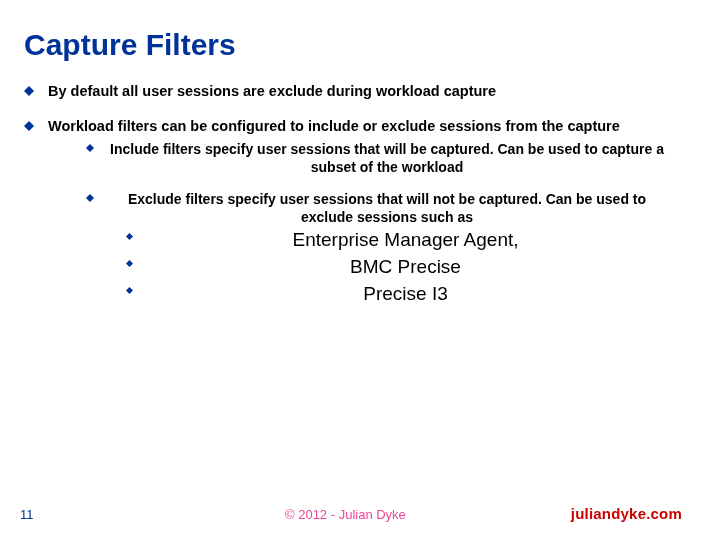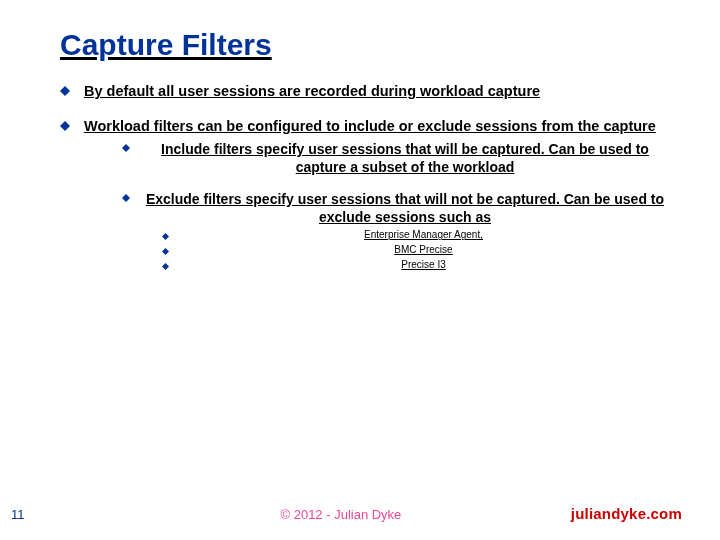--- a/index.html
+++ b/index.html
@@ -7,22 +7,21 @@
     width: 720px;
     height: 540px;
     background: #fff;
     font-family: Arial, Helvetica, sans-serif;
     position: relative;
     overflow: hidden;
   }
   .slide {
     width: 100%;
     height: 100%;
-    padding: 28px 50px 0 60px;
-    text-decoration: underline;
+    padding: 28px 50px 0 24px;
   }
   .title {
     color: #003399;
     font-size: 30px;
     font-weight: bold;
     margin-bottom: 20px;
     font-family: Arial, Helvetica, sans-serif;
   }
   .b-list { list-style: none; }
   .b-item {
@@ -53,38 +52,38 @@
     flex: 1;
     color: #000;
     font-weight: bold;
     font-size: 14.5px;
     line-height: 1.3;
   }
   .b-item .txt.sub {
     font-size: 14px;
   }
   .b-item .txt.leaf {
-    font-size: 10px;
+    font-size: 19px;
     font-weight: normal;
   }
   .nest1 { margin-left: 38px; margin-top: 4px; }
   .nest2 { margin-left: 22px; margin-top: 2px; }
   .nest1 > .b-item { margin-bottom: 14px; text-align: center; }
   .nest2 > .b-item { margin-bottom: 2px; }
   .diamond {
     fill: #003399;
   }
   .footer {
     position: absolute;
     bottom: 18px;
     left: 0;
     width: 100%;
     display: flex;
     align-items: flex-end;
-    padding: 0 38px 0 11px;
+    padding: 0 38px 0 20px;
   }
   .page-num {
     color: #003399;
     font-size: 13px;
     width: 60px;
   }
   .copyright {
     color: #ec4899;
     font-size: 13px;
     flex: 1;
@@ -112,21 +111,21 @@
 <div class="slide">
 
   <h1 class="title">Capture Filters</h1>
 
   <ul class="b-list">
 
     <li class="b-item">
       <svg class="marker">
           <use href="#dia"></use>
         </svg>
-      <div class="txt">By default all user sessions are recorded during workload capture</div>
+      <div class="txt">By default all user sessions are exclude during workload capture</div>
     </li>
 
     <li class="b-item">
       <svg class="marker">
           <use href="#dia"></use>
         </svg>
       <div class="txt">
         <span>Workload filters can be configured to include or exclude sessions from the capture</span>
 
         <ul class="b-list nest1">

